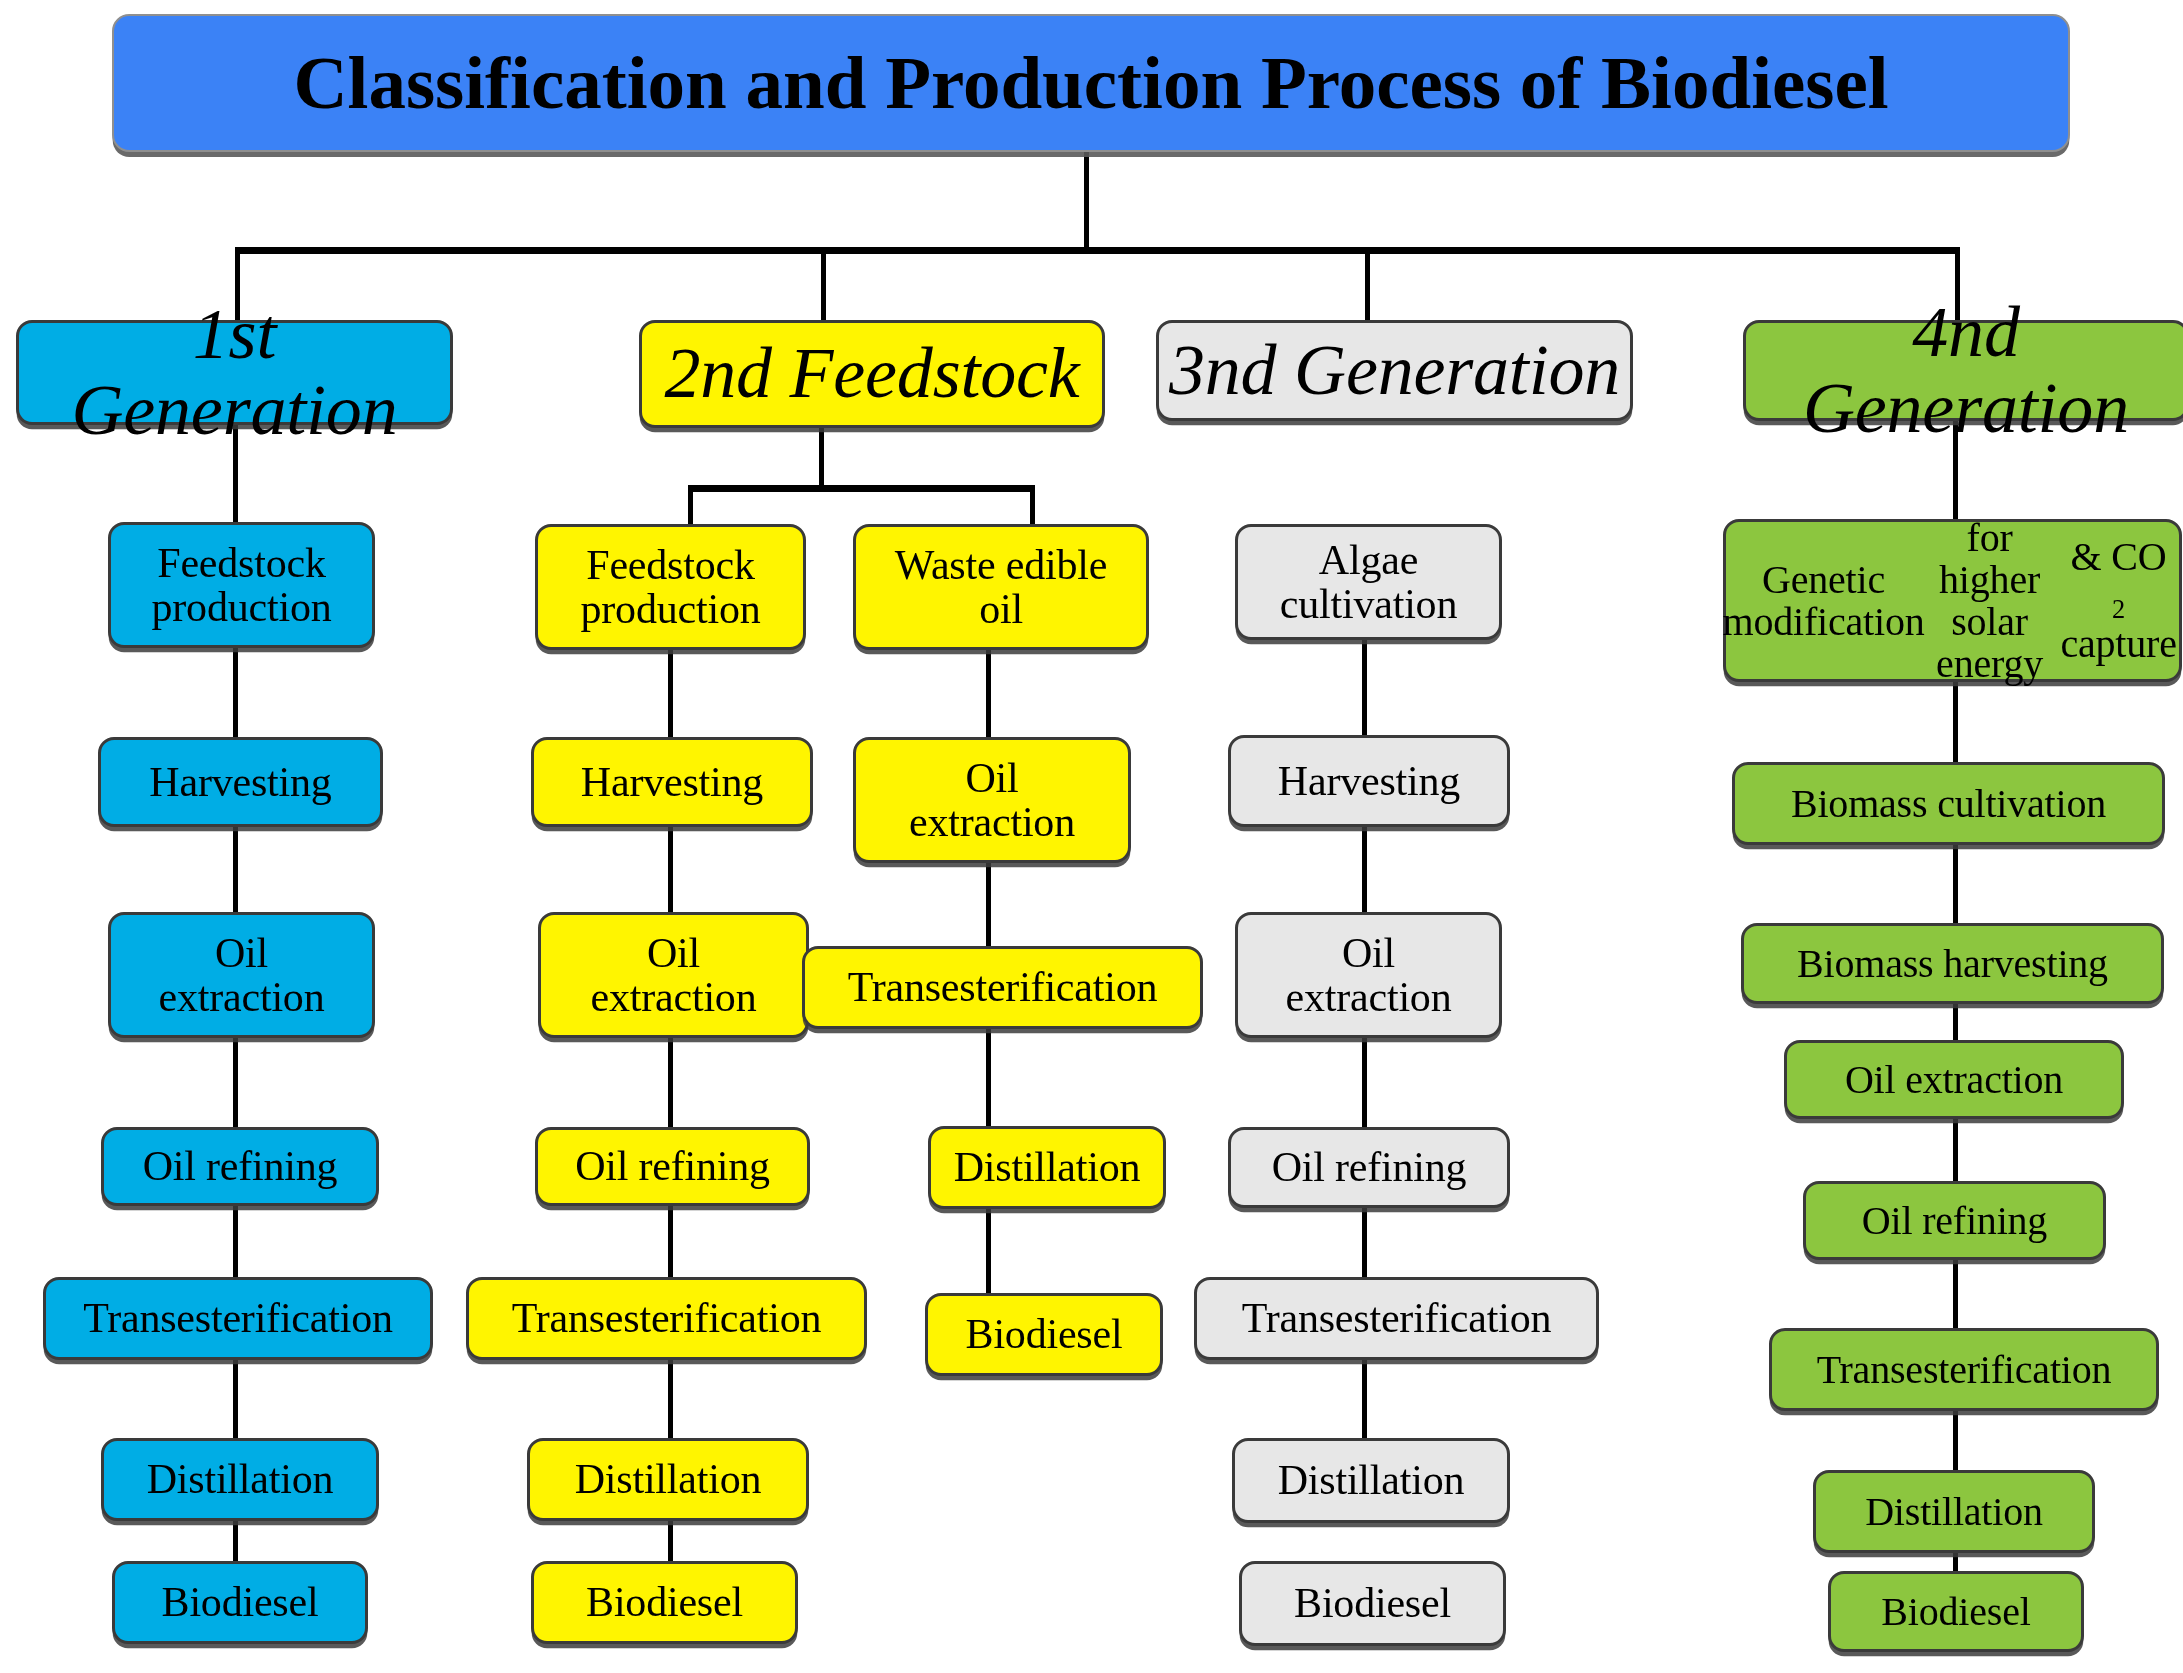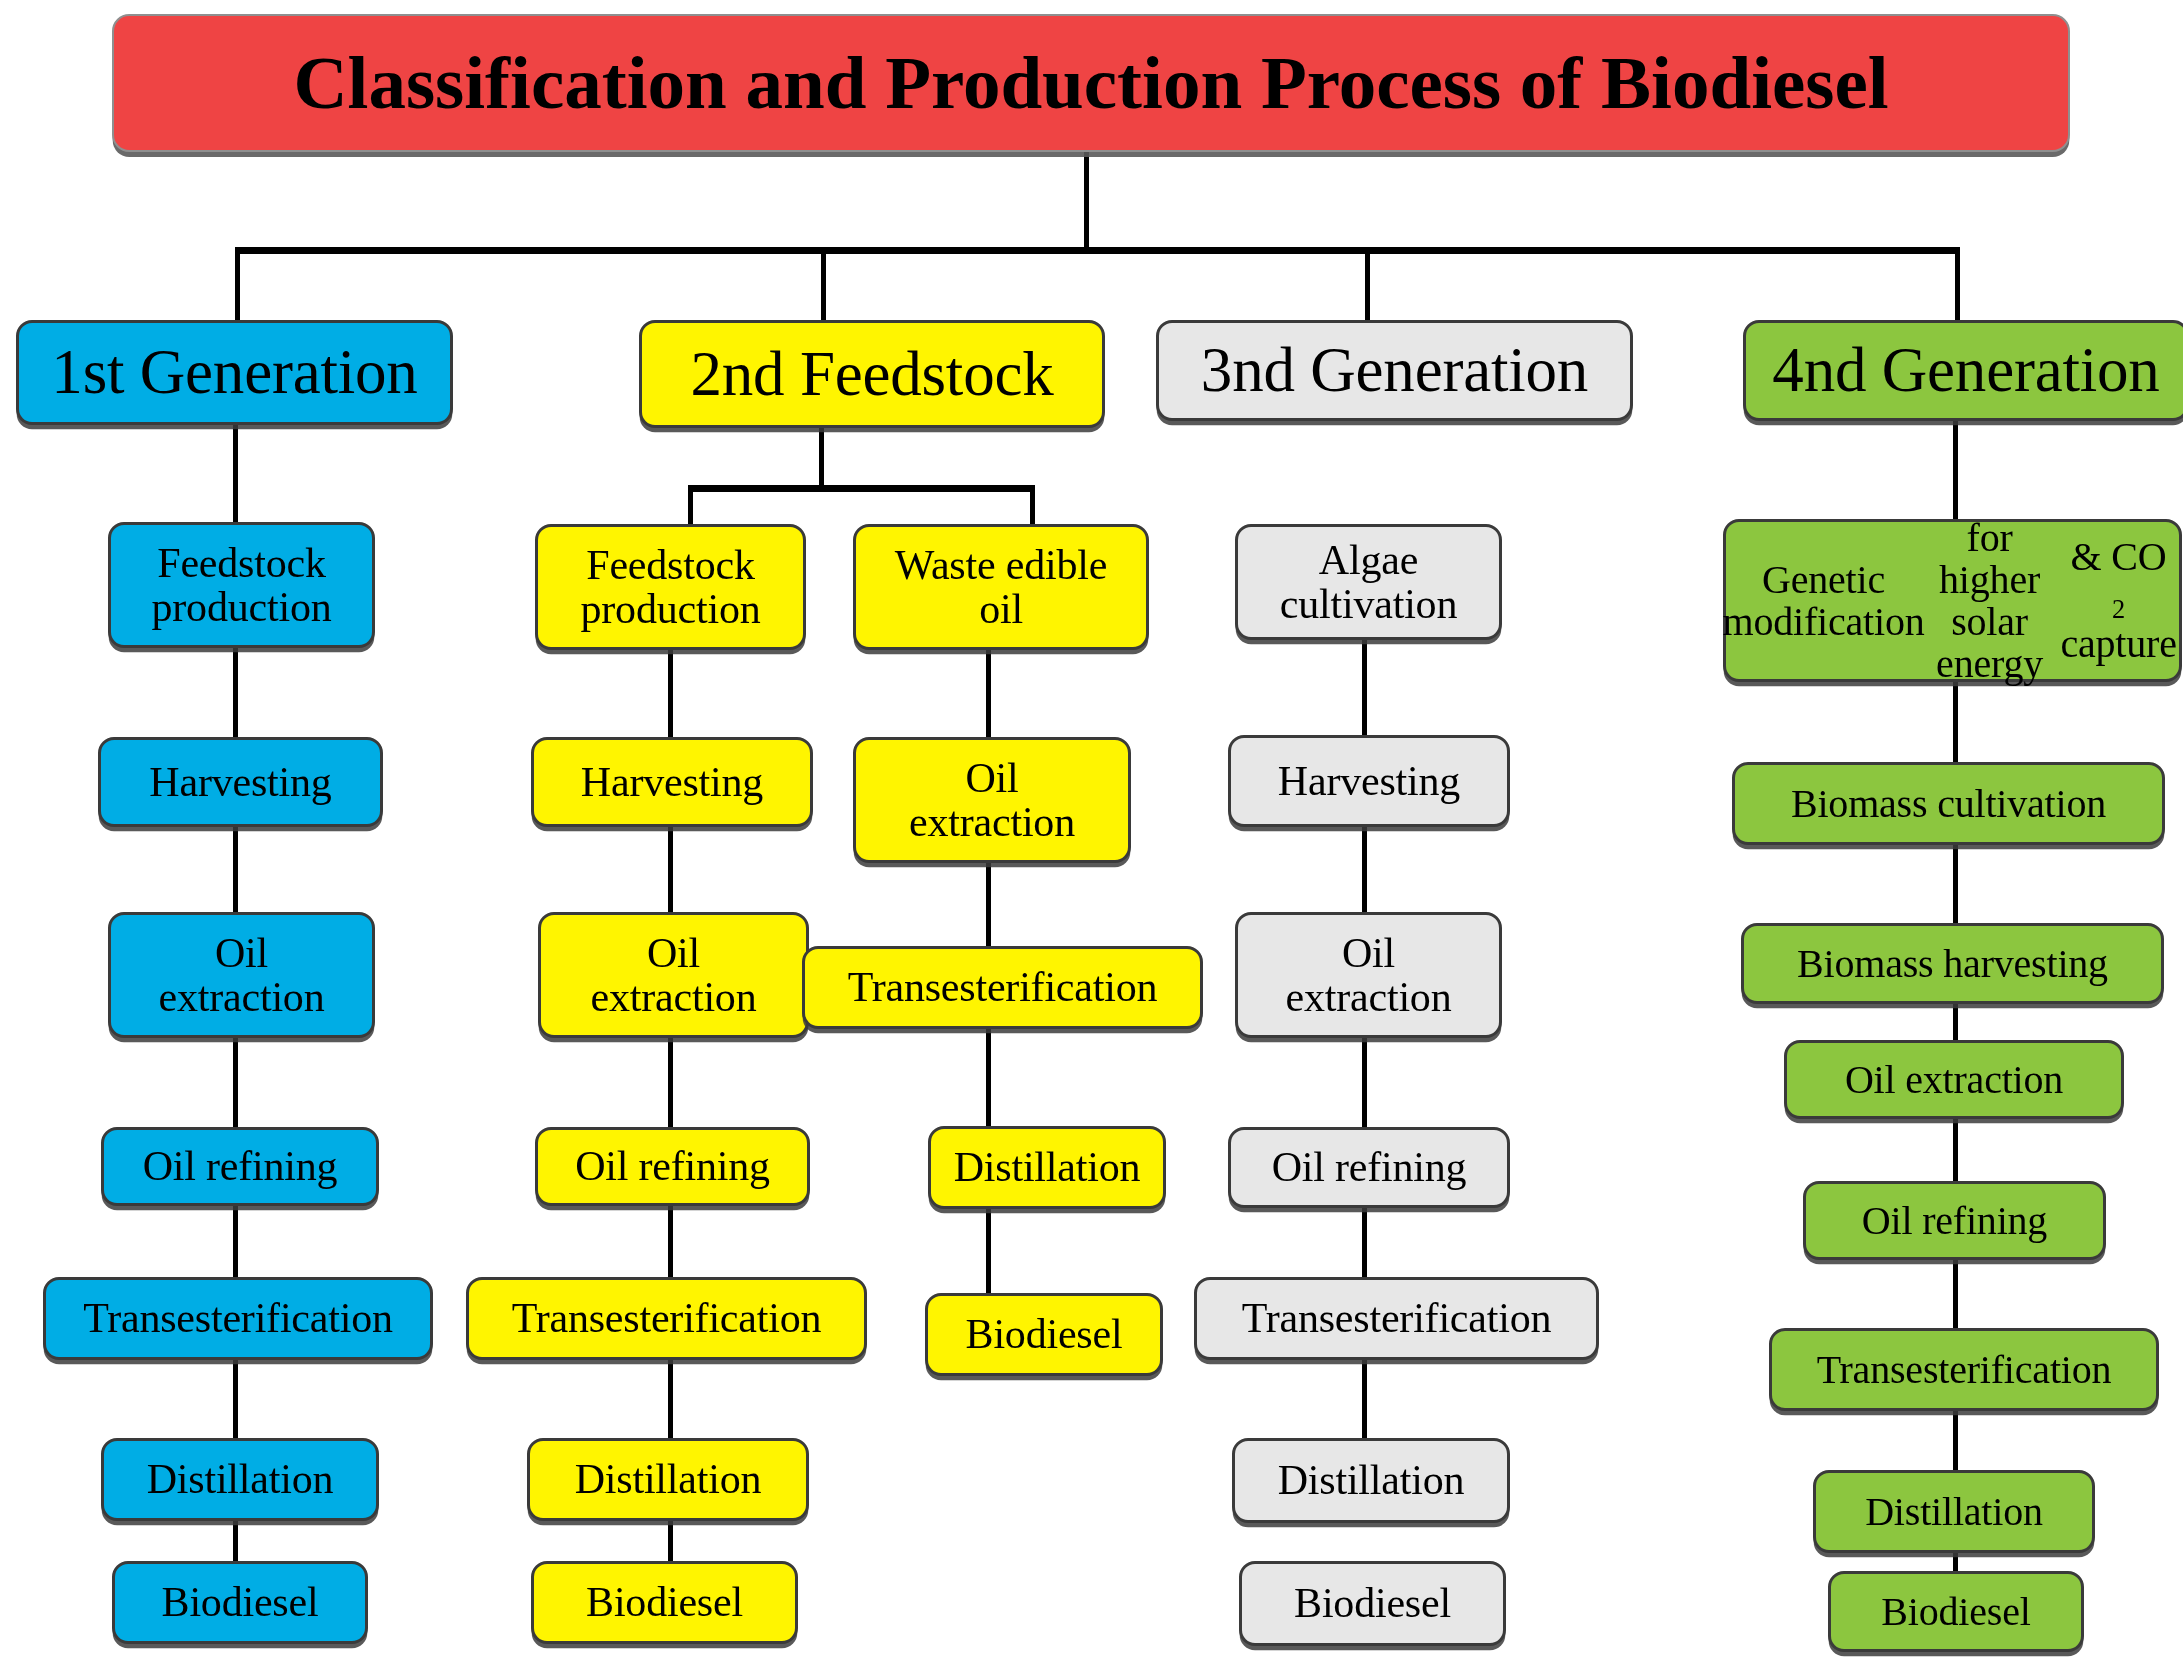--- a/index.html
+++ b/index.html
@@ -34,33 +34,33 @@
   
   .c-blue  {background:#00ADE5;}
   .c-yellow{background:#FFF500;}
   .c-gray  {background:#E7E7E7;}
   .c-green {background:#8CC63F;}
 
   
   #title{
     position:absolute;
     left:112px;top:14.4px;width:1954px;height:134px;
-    background:#ef4444;
+    background:#3b82f6;
     border:2.9px solid #8f8f8f;
     border-radius:17.3px;
     display:flex;align-items:center;justify-content:center;
     font-weight:bold;
     font-size:75px;
     color:#000000;
     box-shadow:0 5.8px 0 -0.7px rgba(90,90,90,0.9);
     z-index:4;
   }
 
   
-  .gen{font-size:63px;}
+  .gen{font-size:72px;font-style:italic;}
   
   .proc{font-size:42px;}
   .proc-sm{font-size:40px;}
   .gm{font-size:40px;}
   sub{font-size:0.66em;vertical-align:-0.22em;}
 </style>
 </head>
 <body>
 
 <div id="canvas">

